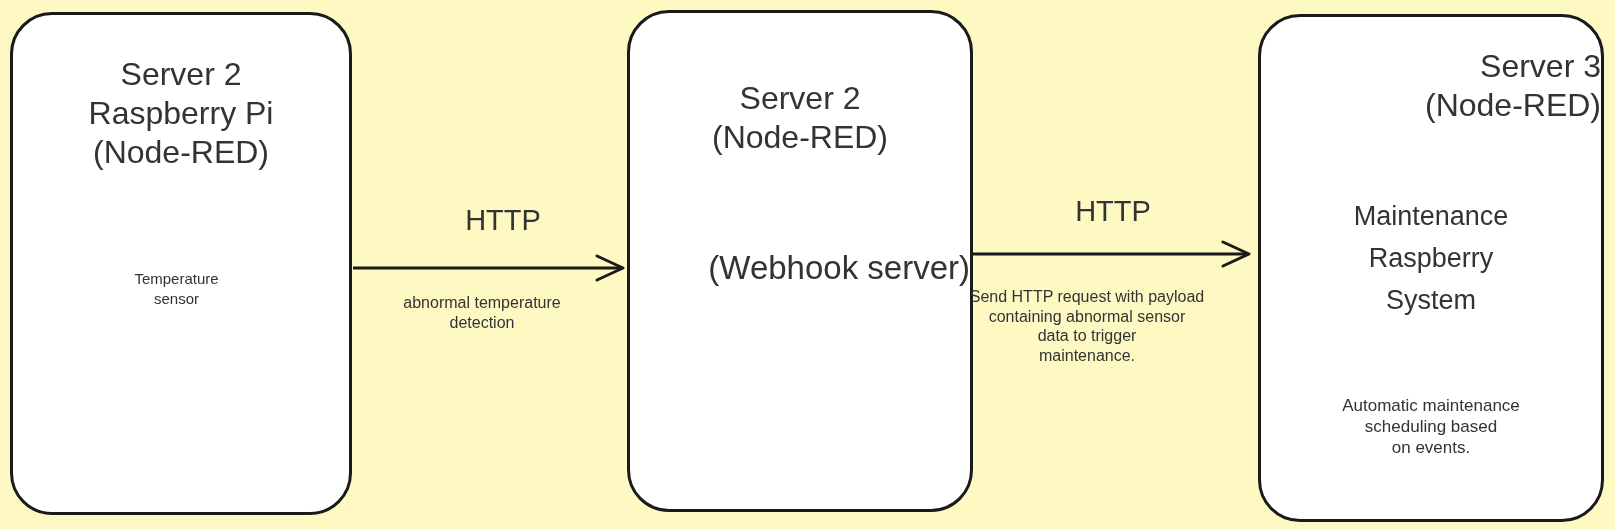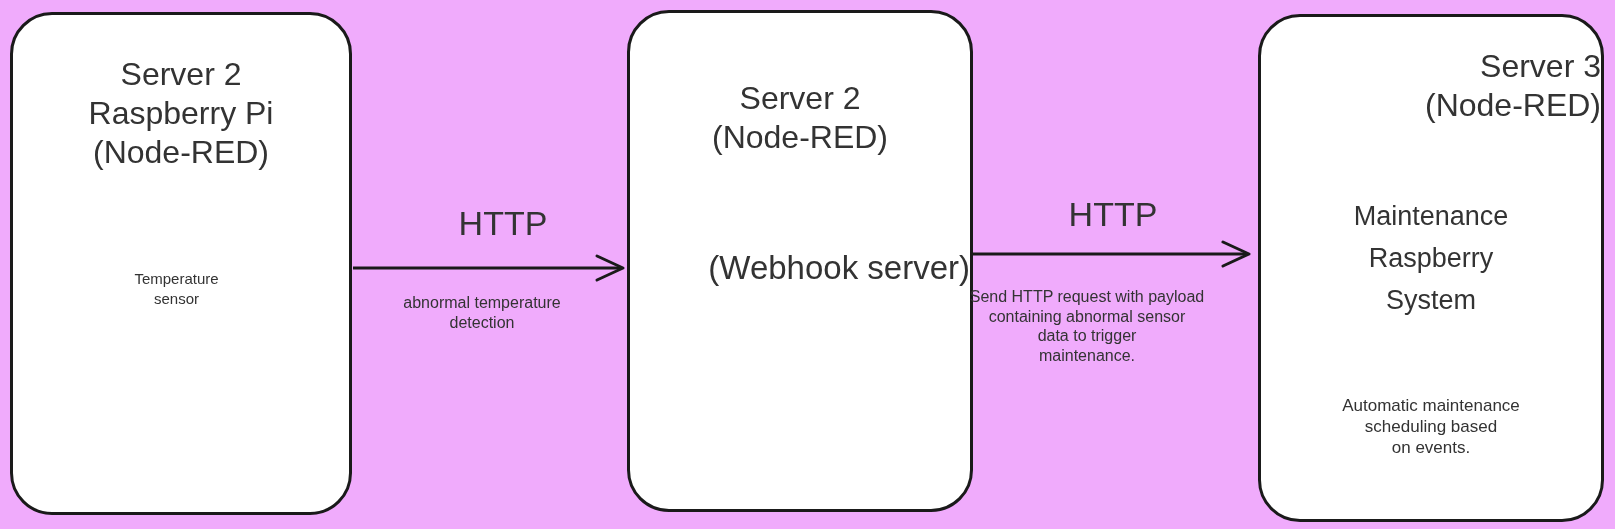--- a/index.html
+++ b/index.html
@@ -5,21 +5,21 @@
   html, body {
     margin: 0;
     padding: 0;
     background: #ffffff;
     font-family: "Liberation Sans", sans-serif;
   }
   .canvas {
     position: relative;
     width: 1615px;
     height: 529px;
-    background: #f0abfc;
+    background: #fef9c3;
     overflow: hidden;
     color: #333333;
     text-decoration: underline;
   }
   .edges-svg {
     position: absolute;
     left: 0;
     top: 0;
     width: 1615px;
     height: 529px;
@@ -85,21 +85,21 @@
     top: 378px;
     width: 100%;
     text-align: center;
     font-size: 17px;
     line-height: 21px;
     color: #333333;
   }
   .edge-label {
     position: absolute;
     text-align: center;
-    font-size: 34px;
+    font-size: 29px;
     color: #333333;
   }
   .edge-label.e1 { left: 403px;  top: 204px; width: 200px; }
   .edge-label.e2 { left: 1013px; top: 195px; width: 200px; }
   .edge-desc {
     position: absolute;
     text-align: center;
     font-size: 16px;
     line-height: 19.5px;
     color: #333333;

